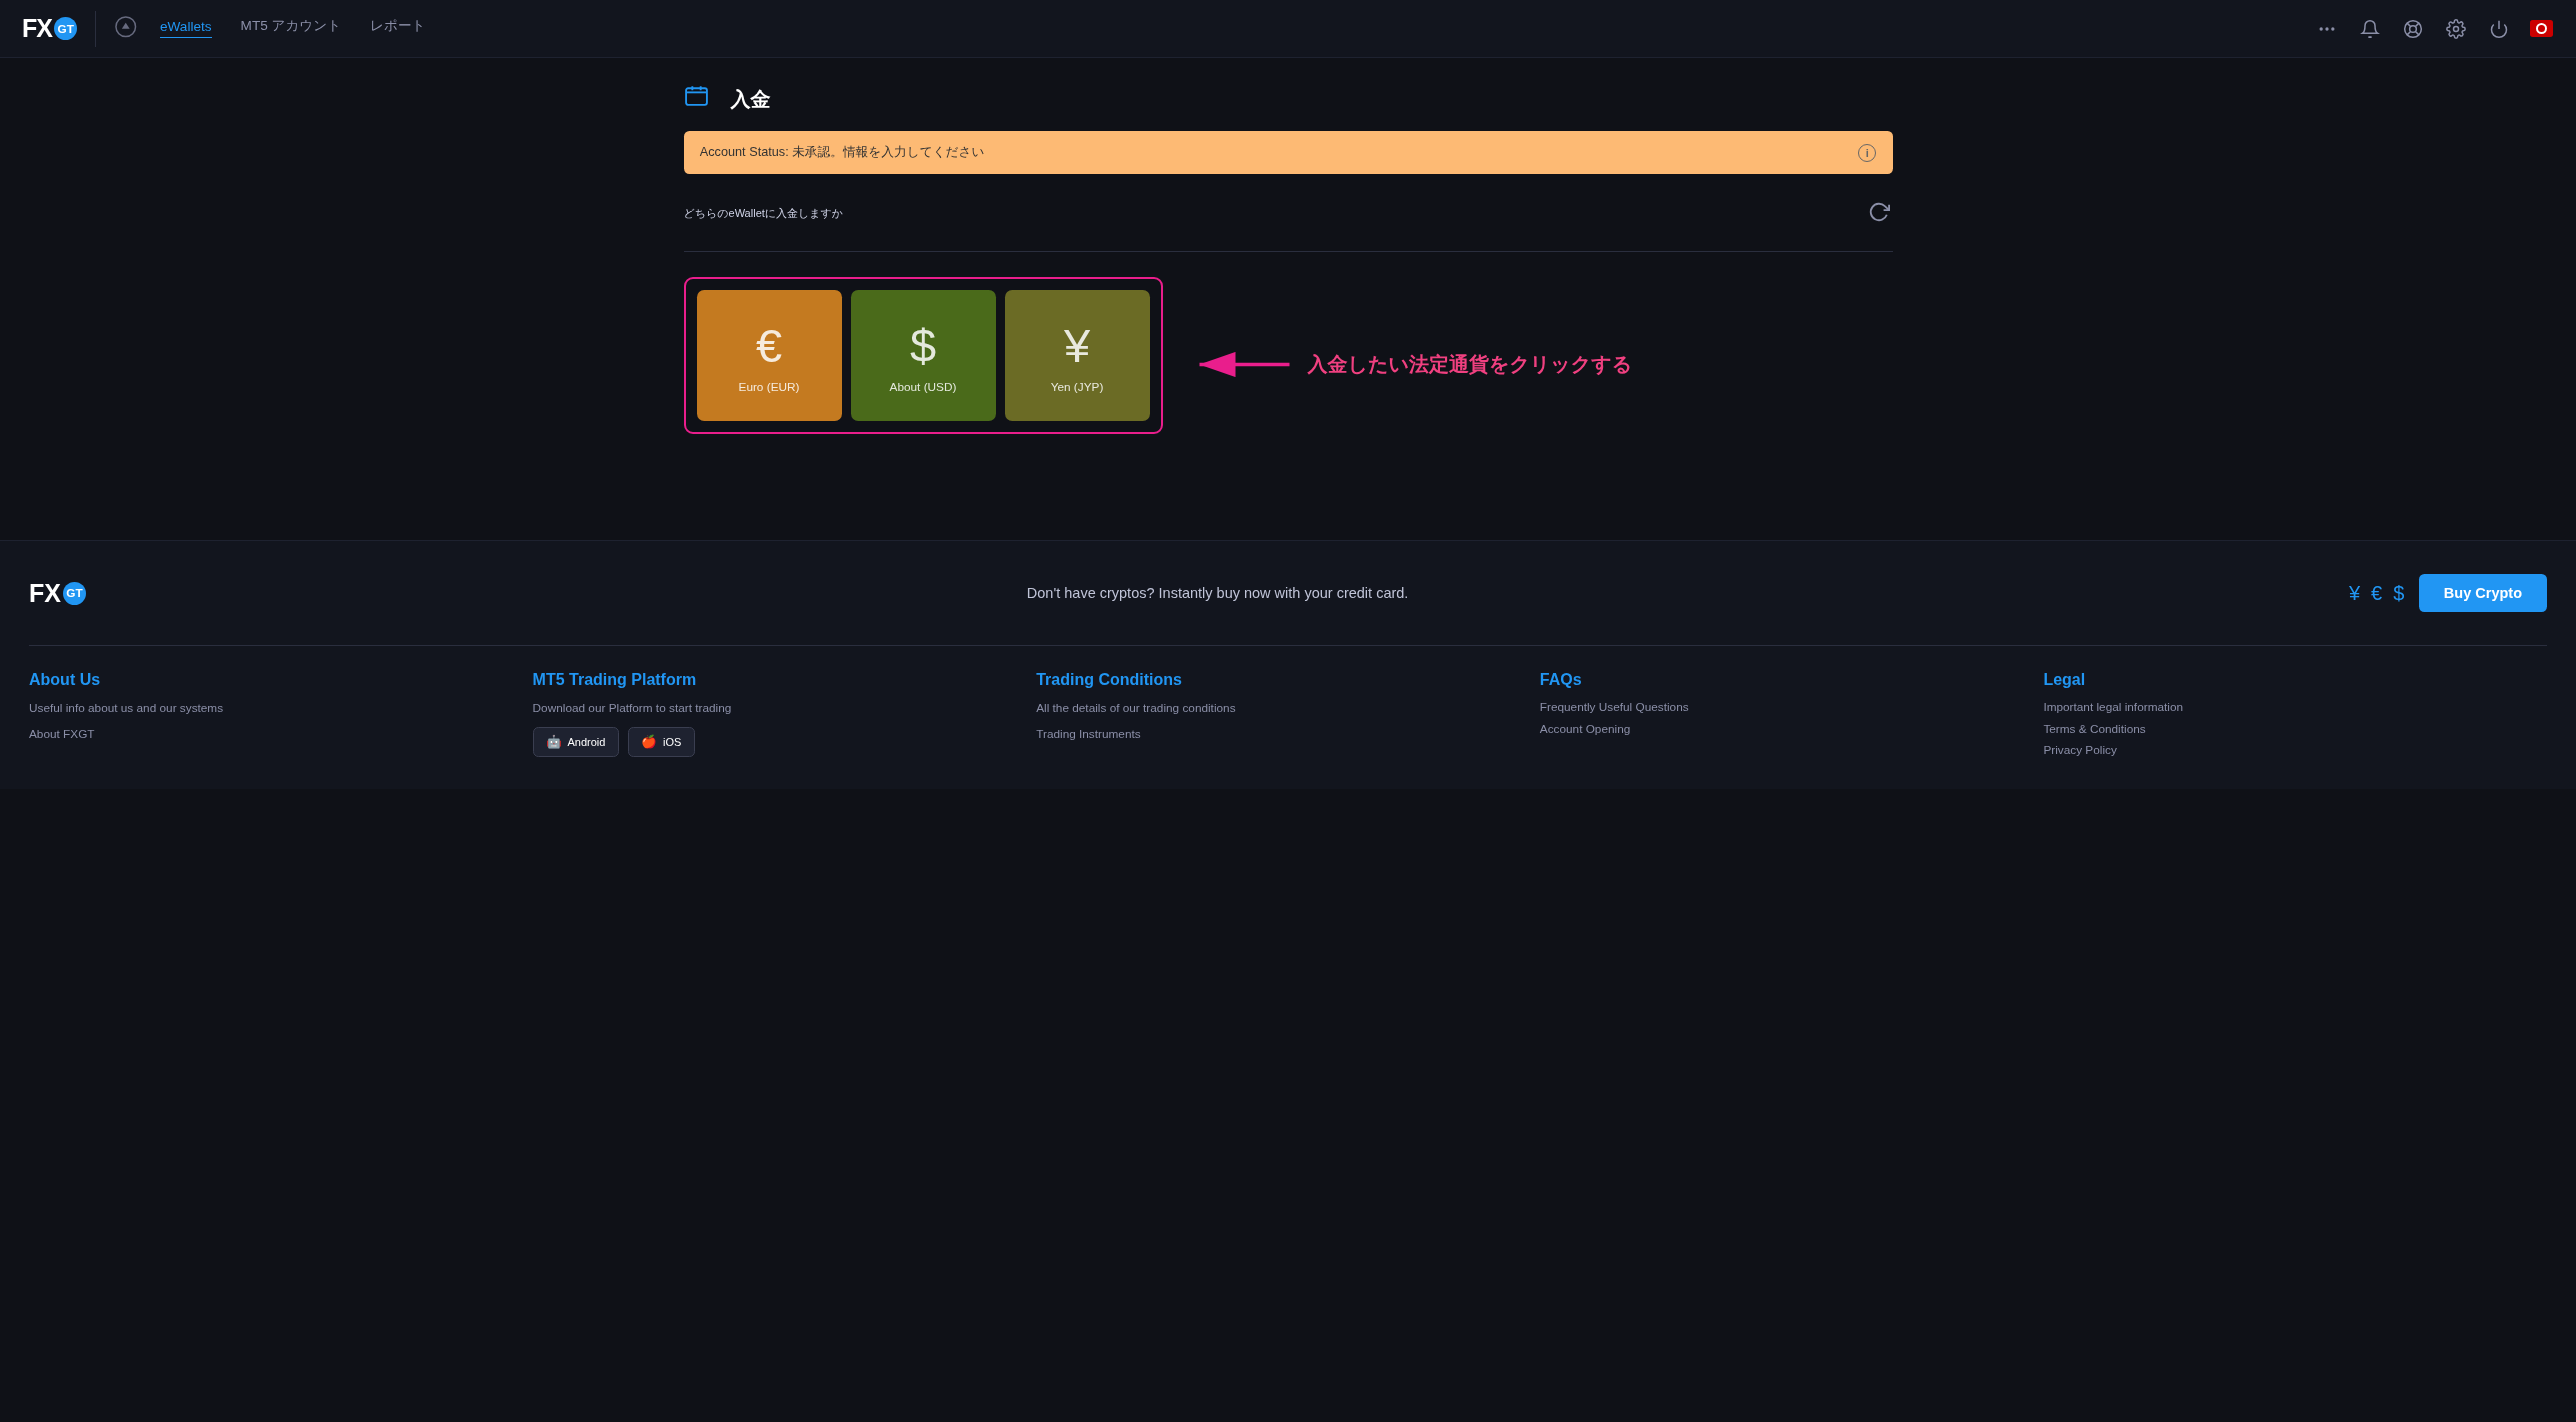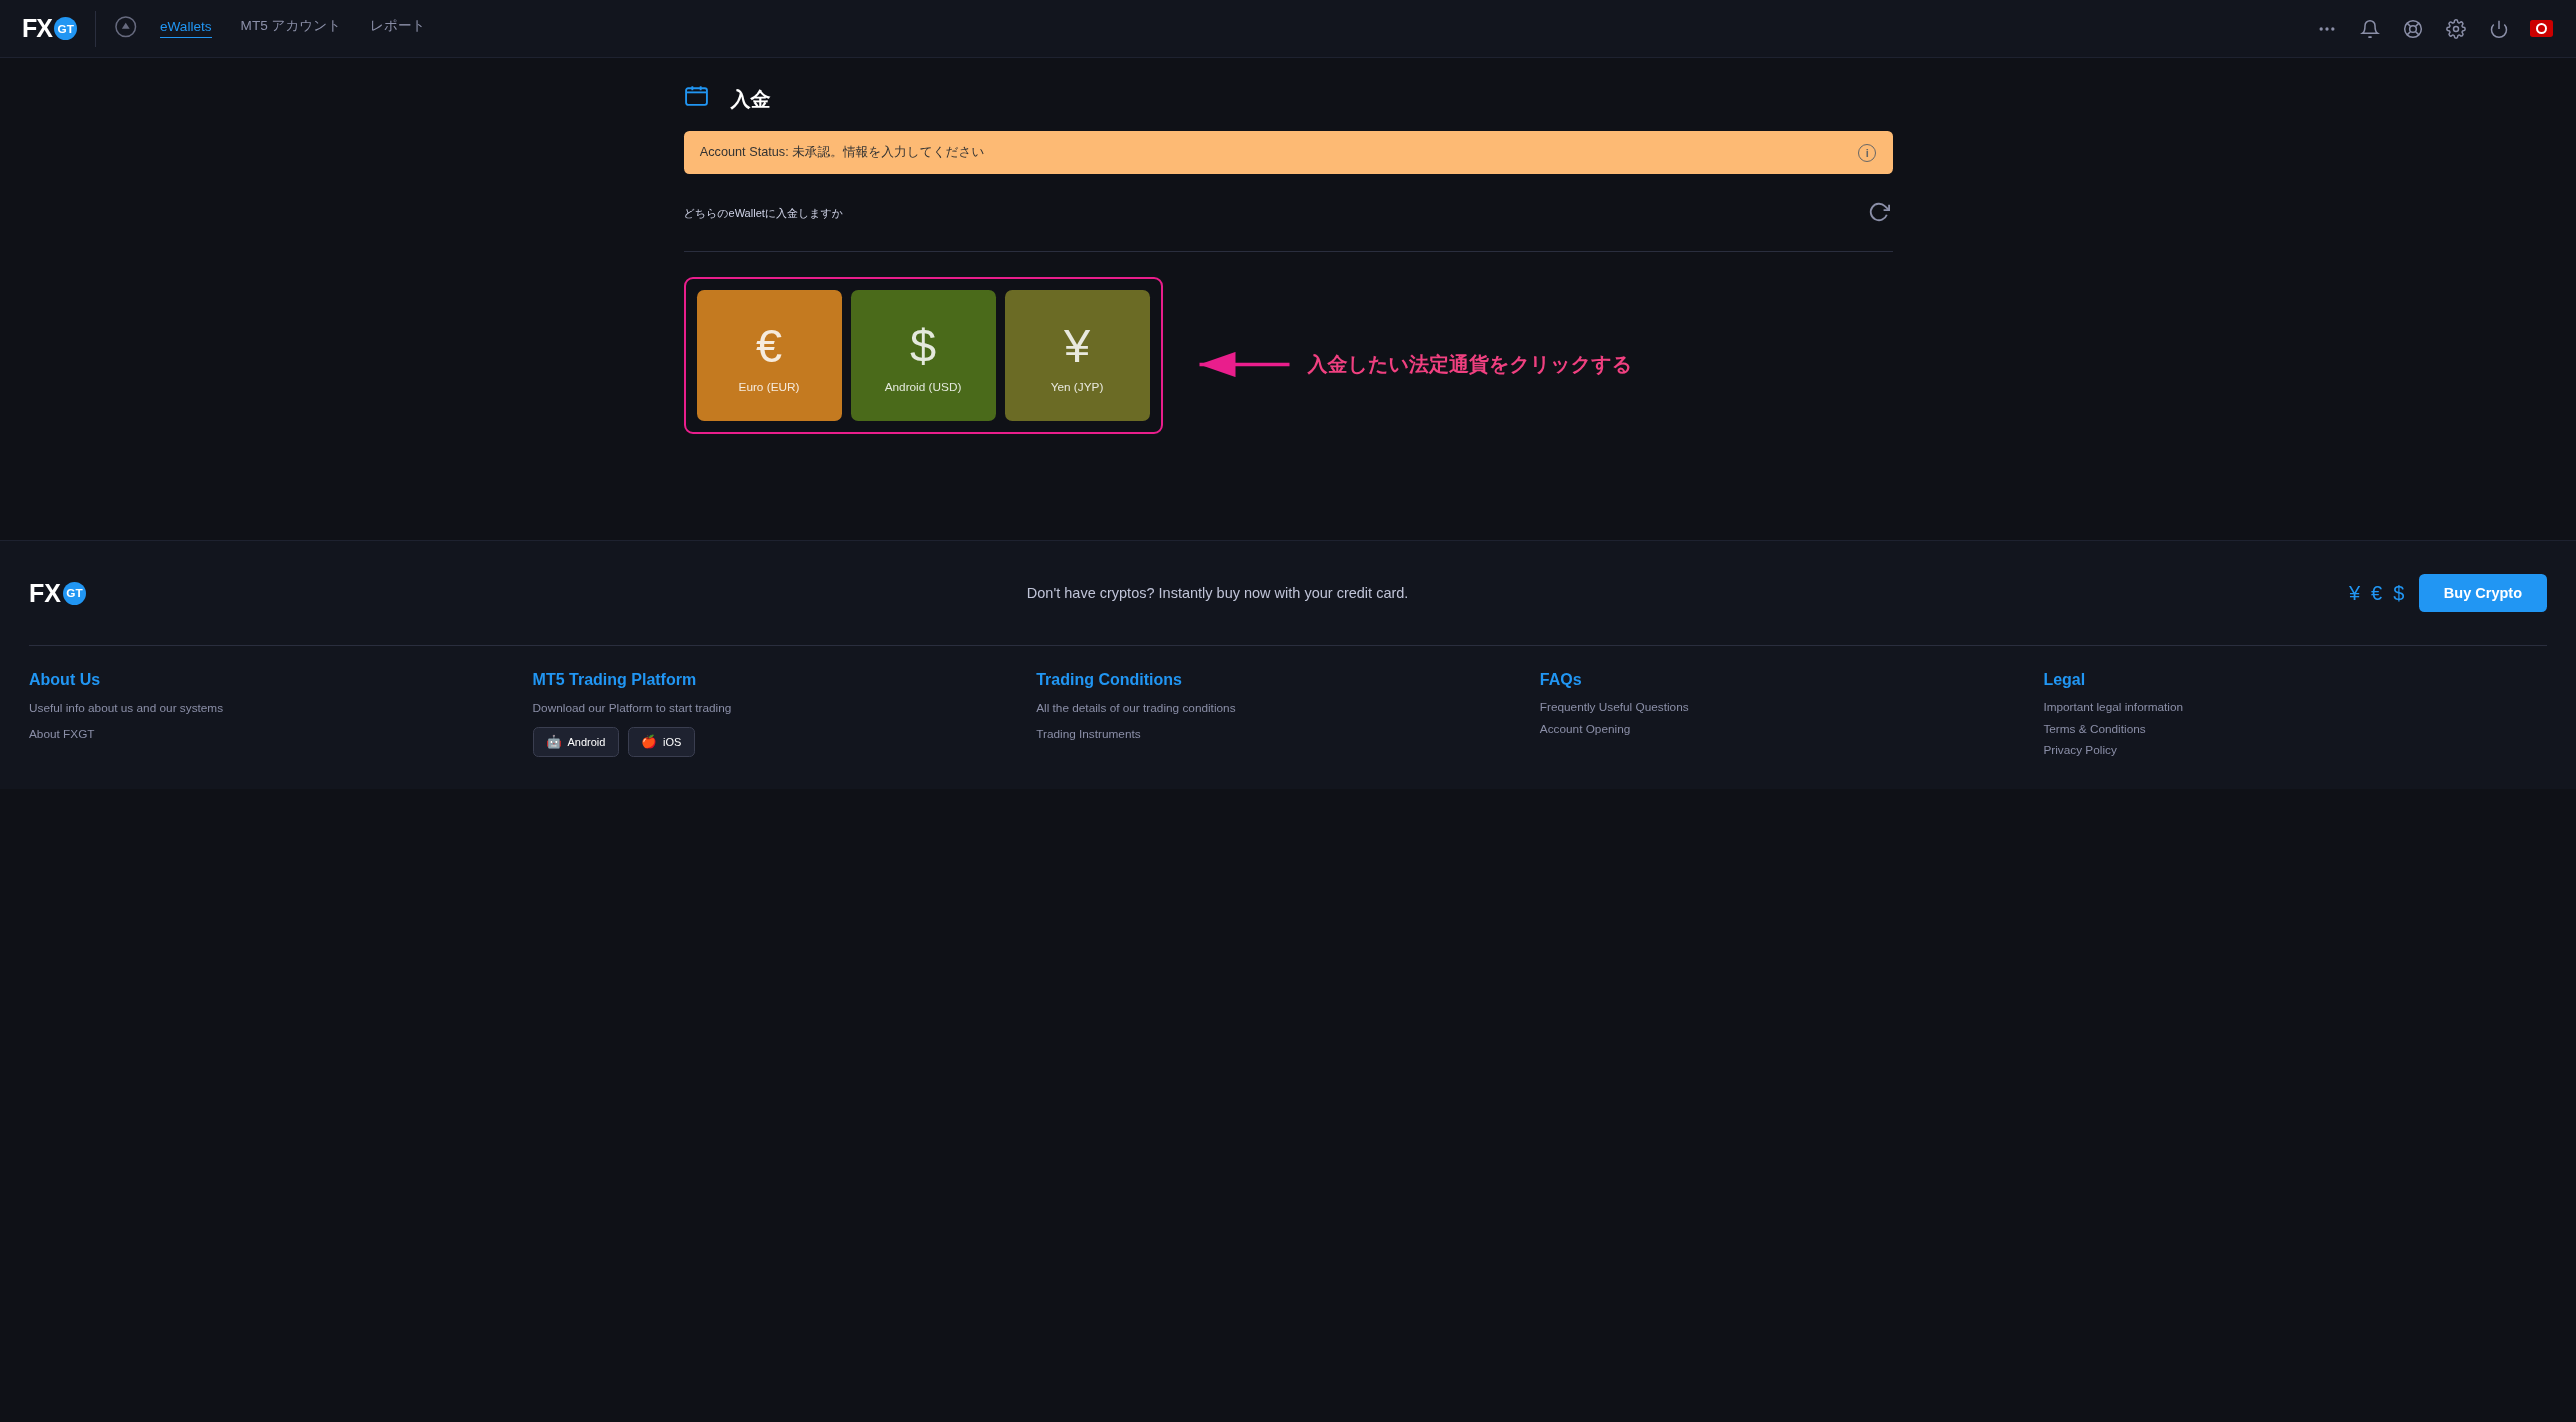--- a/index.html
+++ b/index.html
@@ -433,21 +433,21 @@
 
     <div class="currency-cards-wrapper">
 
       <div class="currency-card eur">
         <span class="currency-symbol">€</span>
         <span class="currency-label">Euro (EUR)</span>
       </div>
 
       <div class="currency-card usd">
         <span class="currency-symbol">$</span>
-        <span class="currency-label">Android (USD)</span>
+        <span class="currency-label">About (USD)</span>
       </div>
 
       <div class="currency-card jpy">
         <span class="currency-symbol">¥</span>
         <span class="currency-label">Yen (JYP)</span>
       </div>
     </div>
 
     <div style="display:flex;align-items:center;margin-left:18px;">
       <svg width="118" height="45" viewBox="0 0 130 50">

